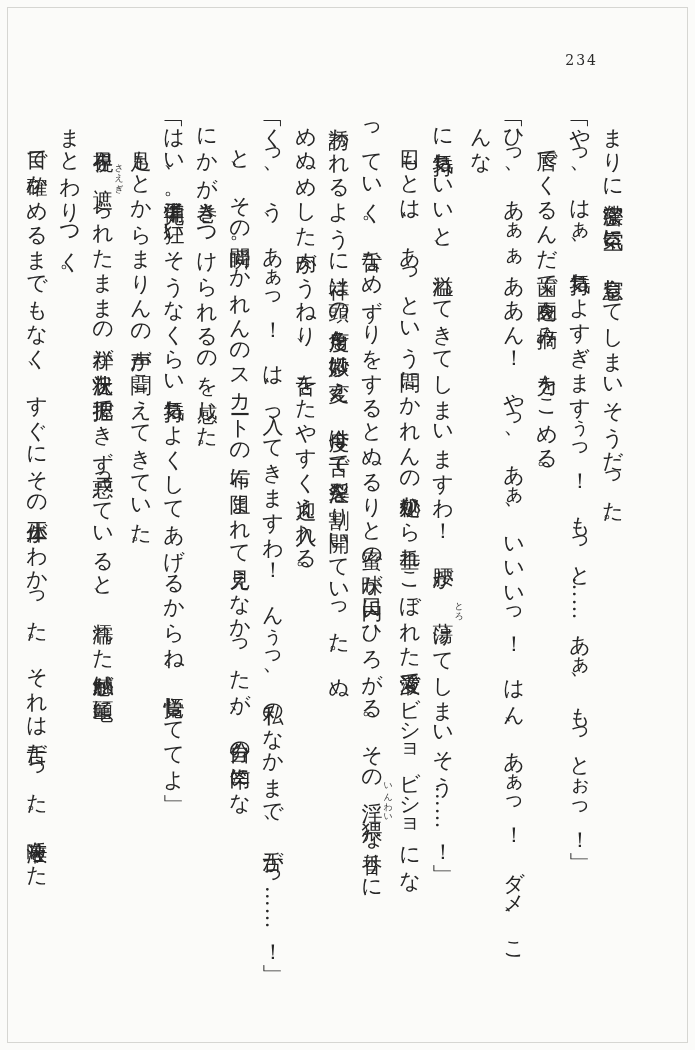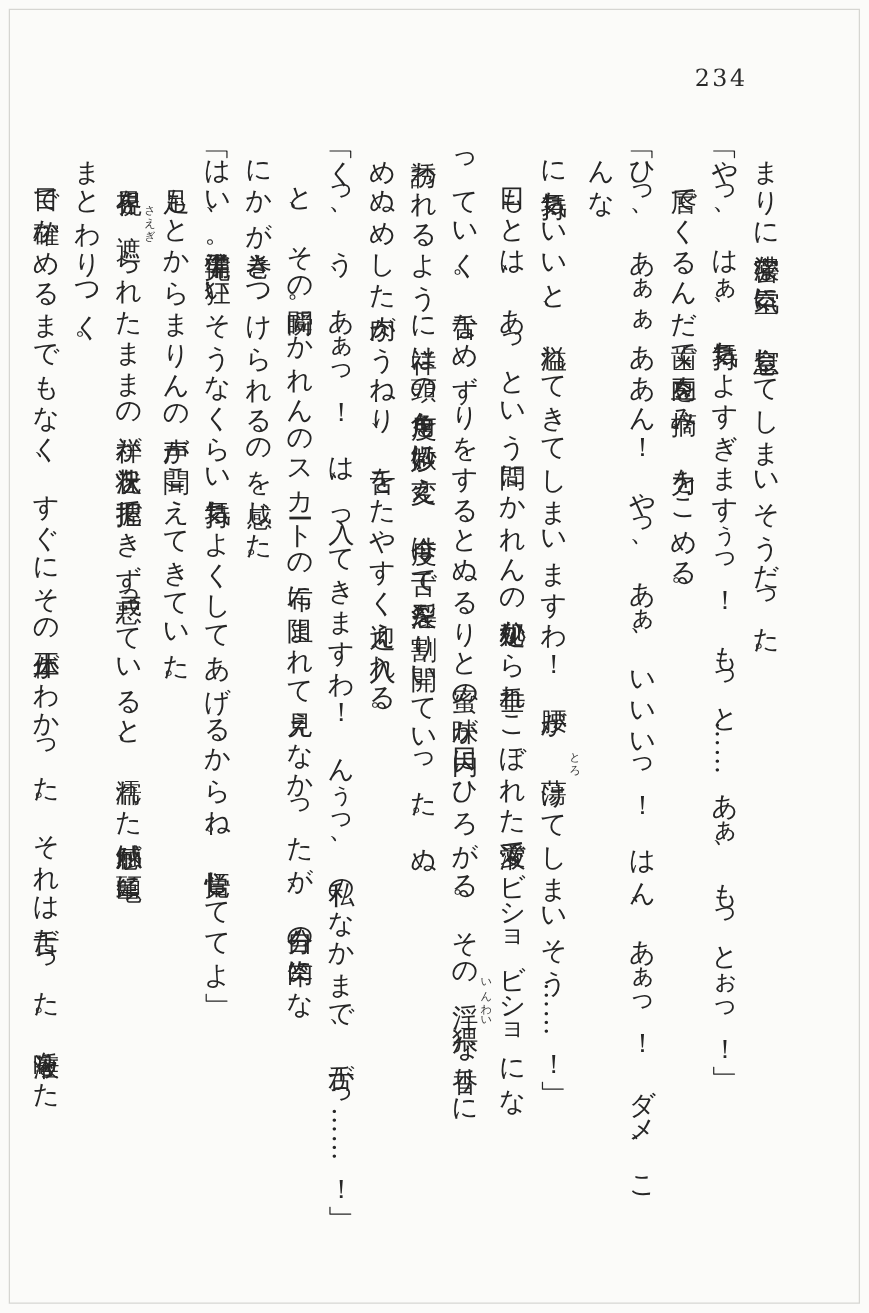--- a/index.html
+++ b/index.html
@@ -17,21 +17,21 @@
   .page-frame {
     position: absolute;
     inset: 7px;
     border: 1px solid #d6d6d2;
     pointer-events: none;
   }
   .page-number {
     position: absolute;
     top: 52px;
     right: 97px;
-    font-size: 19px;
+    font-size: 14px;
     letter-spacing: 2px;
     color: #2a2a2a;
   }
   .text-block {
     position: absolute;
     top: 113px;
     right: 66px;
     height: 840px;
     writing-mode: vertical-rl;
     text-orientation: mixed;

